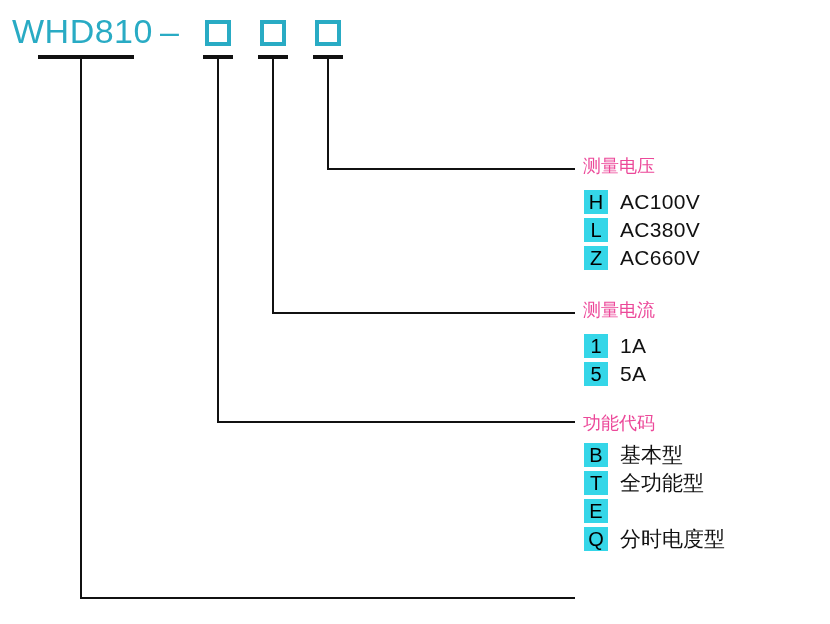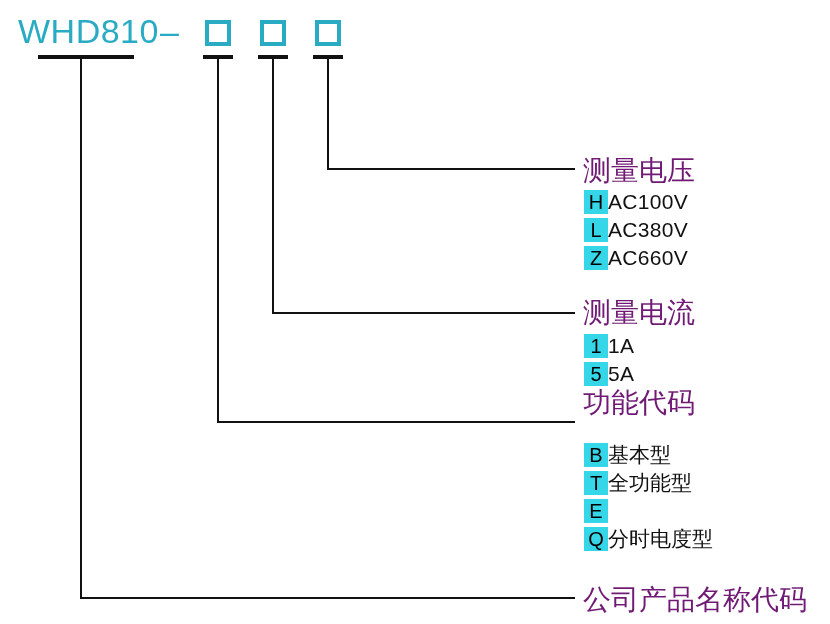--- a/index.html
+++ b/index.html
@@ -12,21 +12,21 @@
     width: 830px;
     height: 624px;
     background: #ffffff;
     font-family: "Liberation Sans", "DejaVu Sans", sans-serif;
     overflow: hidden;
   }
 
   
   .model-text {
     position: absolute;
-    left: 18px;
+    left: 12px;
     top: 12px;
     font-size: 34px;
     letter-spacing: 0.5px;
     color: #29abc4;
     white-space: nowrap;
   }
   .dash {
     position: absolute;
     left: 160px;
     top: 12px;
@@ -64,22 +64,22 @@
   }
   .hline {
     position: absolute;
     height: 2px;
     background: #111111;
   }
 
   
   .group-title {
     position: absolute;
-    font-size: 28px;
-    color: #701a75;
+    font-size: 18px;
+    color: #ec4899;
     white-space: nowrap;
     line-height: 1;
   }
 
   
   .opt-row {
     position: absolute;
     display: flex;
     align-items: center;
     height: 24px;
@@ -89,21 +89,21 @@
     width: 24px;
     height: 24px;
     background: #35d6e8;
     color: #000000;
     font-size: 20px;
     line-height: 24px;
     text-align: center;
     box-sizing: border-box;
   }
   .opt-label {
-    margin-left: 0;
+    margin-left: 12px;
     font-size: 21px;
     color: #111111;
     line-height: 24px;
   }
   .opt-label.latin { letter-spacing: 0.3px; }
 </style>
 </head>
 <body>
 
 <div id="stage">
@@ -139,42 +139,41 @@
   </div>
   <div class="opt-row" style="left:584px; top:218px;">
     <span class="code-badge">L</span>
     <span class="opt-label latin">AC380V</span>
   </div>
   <div class="opt-row" style="left:584px; top:246px;">
     <span class="code-badge">Z</span>
     <span class="opt-label latin">AC660V</span>
   </div>
 
-  <div class="group-title" style="left:583px; top:301px;font-family:Liberation Mono, monospace;">测量电流</div>
+  <div class="group-title" style="left:583px; top:301px;">测量电流</div>
   <div class="opt-row" style="left:584px; top:334px;">
     <span class="code-badge">1</span>
     <span class="opt-label latin">1A</span>
   </div>
   <div class="opt-row" style="left:584px; top:362px;">
     <span class="code-badge">5</span>
     <span class="opt-label latin">5A</span>
   </div>
 
-  <div class="group-title" style="left:583px; top:389px;">功能代码</div>
+  <div class="group-title" style="left:583px; top:414px;">功能代码</div>
   <div class="opt-row" style="left:584px; top:443px;">
     <span class="code-badge">B</span>
     <span class="opt-label">基本型</span>
   </div>
   <div class="opt-row" style="left:584px; top:471px;">
     <span class="code-badge">T</span>
     <span class="opt-label">全功能型</span>
   </div>
   <div class="opt-row" style="left:584px; top:499px;">
     <span class="code-badge">E</span>
   </div>
   <div class="opt-row" style="left:584px; top:527px;">
     <span class="code-badge">Q</span>
     <span class="opt-label">分时电度型</span>
   </div>
 
-  <div class="group-title" style="left:583px; top:586px;">公司产品名称代码</div>
 
 </div>
 
 </body></html>

